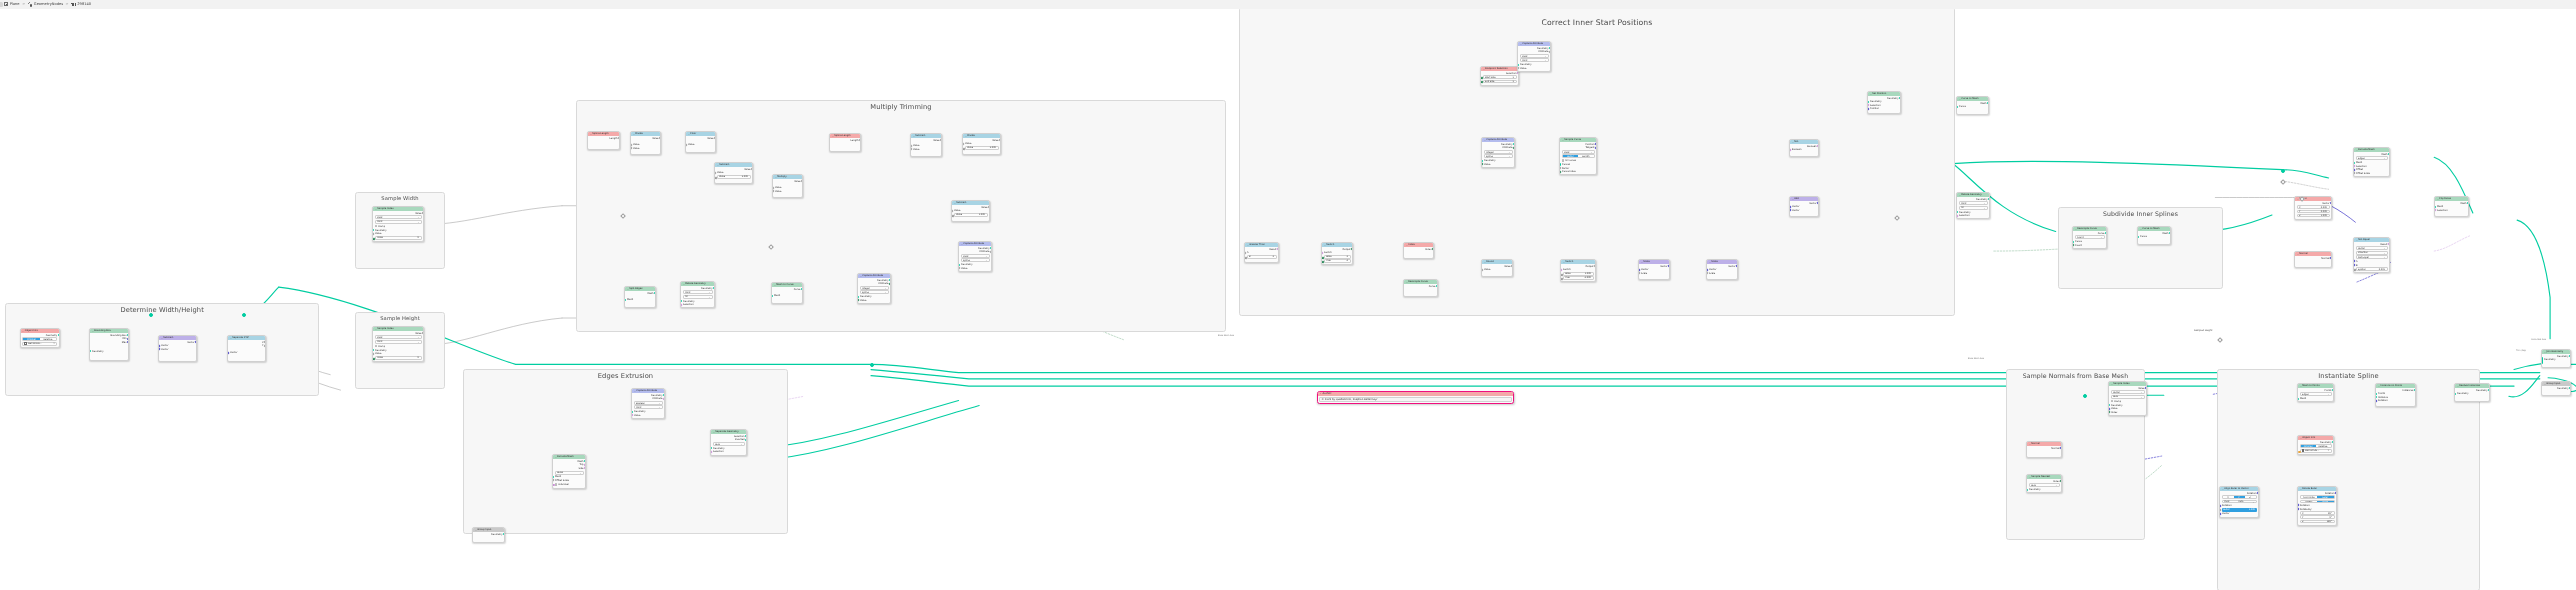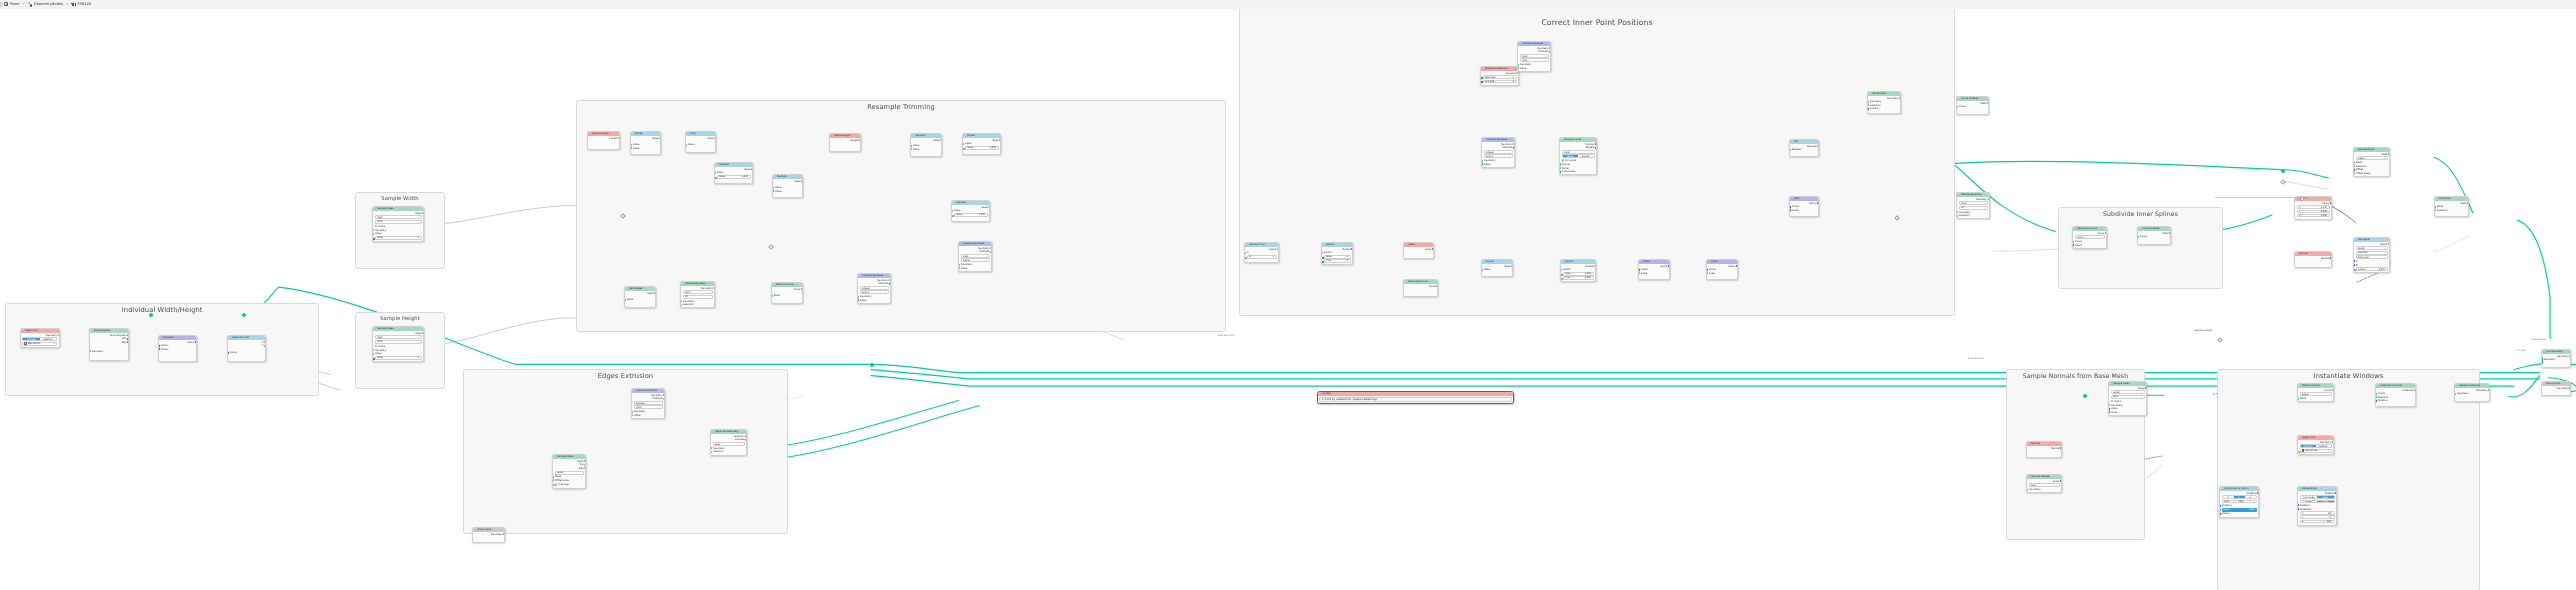--- a/index.html
+++ b/index.html
@@ -263,45 +263,45 @@
 
         <path d="M4986,690 C5000,690 5010,690 5018,690" stroke="#00cda1" stroke-width="2.2"></path>
         <path d="M5054,690 C5065,690 5070,696 5075,700" stroke="#00cda1" stroke-width="2.2"></path>
         <path d="M4986,742 C5000,744 5006,740 5000,732 C4990,722 4960,716 4946,716" stroke="#00cda1" stroke-width="2.0"></path>
 
         <path d="M4880,700 C4900,694 4920,690 4940,688" stroke="#00cda1" stroke-width="2.2"></path>
       </g>
     </svg>
 
     <div class="frame" style="left:5.2px;top:294px;width:314px;height:93px;">
-      <div class="frame-label">Individual Width/Height</div>
+      <div class="frame-label">Determine Width/Height</div>
     </div>
     <div class="frame frame-sm" style="left:355px;top:183px;width:90px;height:77px;">
       <div class="frame-label">Sample Width</div>
     </div>
     <div class="frame frame-sm" style="left:355px;top:303px;width:90px;height:77px;">
       <div class="frame-label">Sample Height</div>
     </div>
     <div class="frame" style="left:576px;top:91px;width:650px;height:232px;">
-      <div class="frame-label">Resample Trimming</div>
+      <div class="frame-label">Multiply Trimming</div>
     </div>
     <div class="frame" style="left:463px;top:360px;width:325px;height:165px;">
       <div class="frame-label">Edges Extrusion</div>
     </div>
     <div class="frame" style="left:1239px;top:-2.1px;width:716px;height:309px;">
-      <div class="frame-label" style="top:10.3px;font-size:7.7px;">Correct Inner Point Positions</div>
+      <div class="frame-label" style="top:10.3px;font-size:7.7px;">Correct Inner Start Positions</div>
     </div>
     <div class="frame frame-sm" style="left:2058px;top:198px;width:165px;height:82px;">
       <div class="frame-label" style="font-size:6.2px;">Subdivide Inner Splines</div>
     </div>
     <div class="frame frame-sm" style="left:2006px;top:360px;width:139px;height:171px;">
       <div class="frame-label" style="font-size:6.2px;">Sample Normals from Base Mesh</div>
     </div>
     <div class="frame" style="left:2217px;top:360px;width:263px;height:222px;">
-      <div class="frame-label" style="font-size:6.7px;">Instantiate Windows</div>
+      <div class="frame-label" style="font-size:6.7px;">Instantiate Spline</div>
     </div>
 
     <div class="node" style="left:19.6px;top:319px;width:40px;">
       <div class="nhead h-in">
           <span class="chev">⌄</span>
           <span>Object Info</span>
         </div>
       <div class="nbody">
         <div class="row out">
             <span>Geometry</span>

